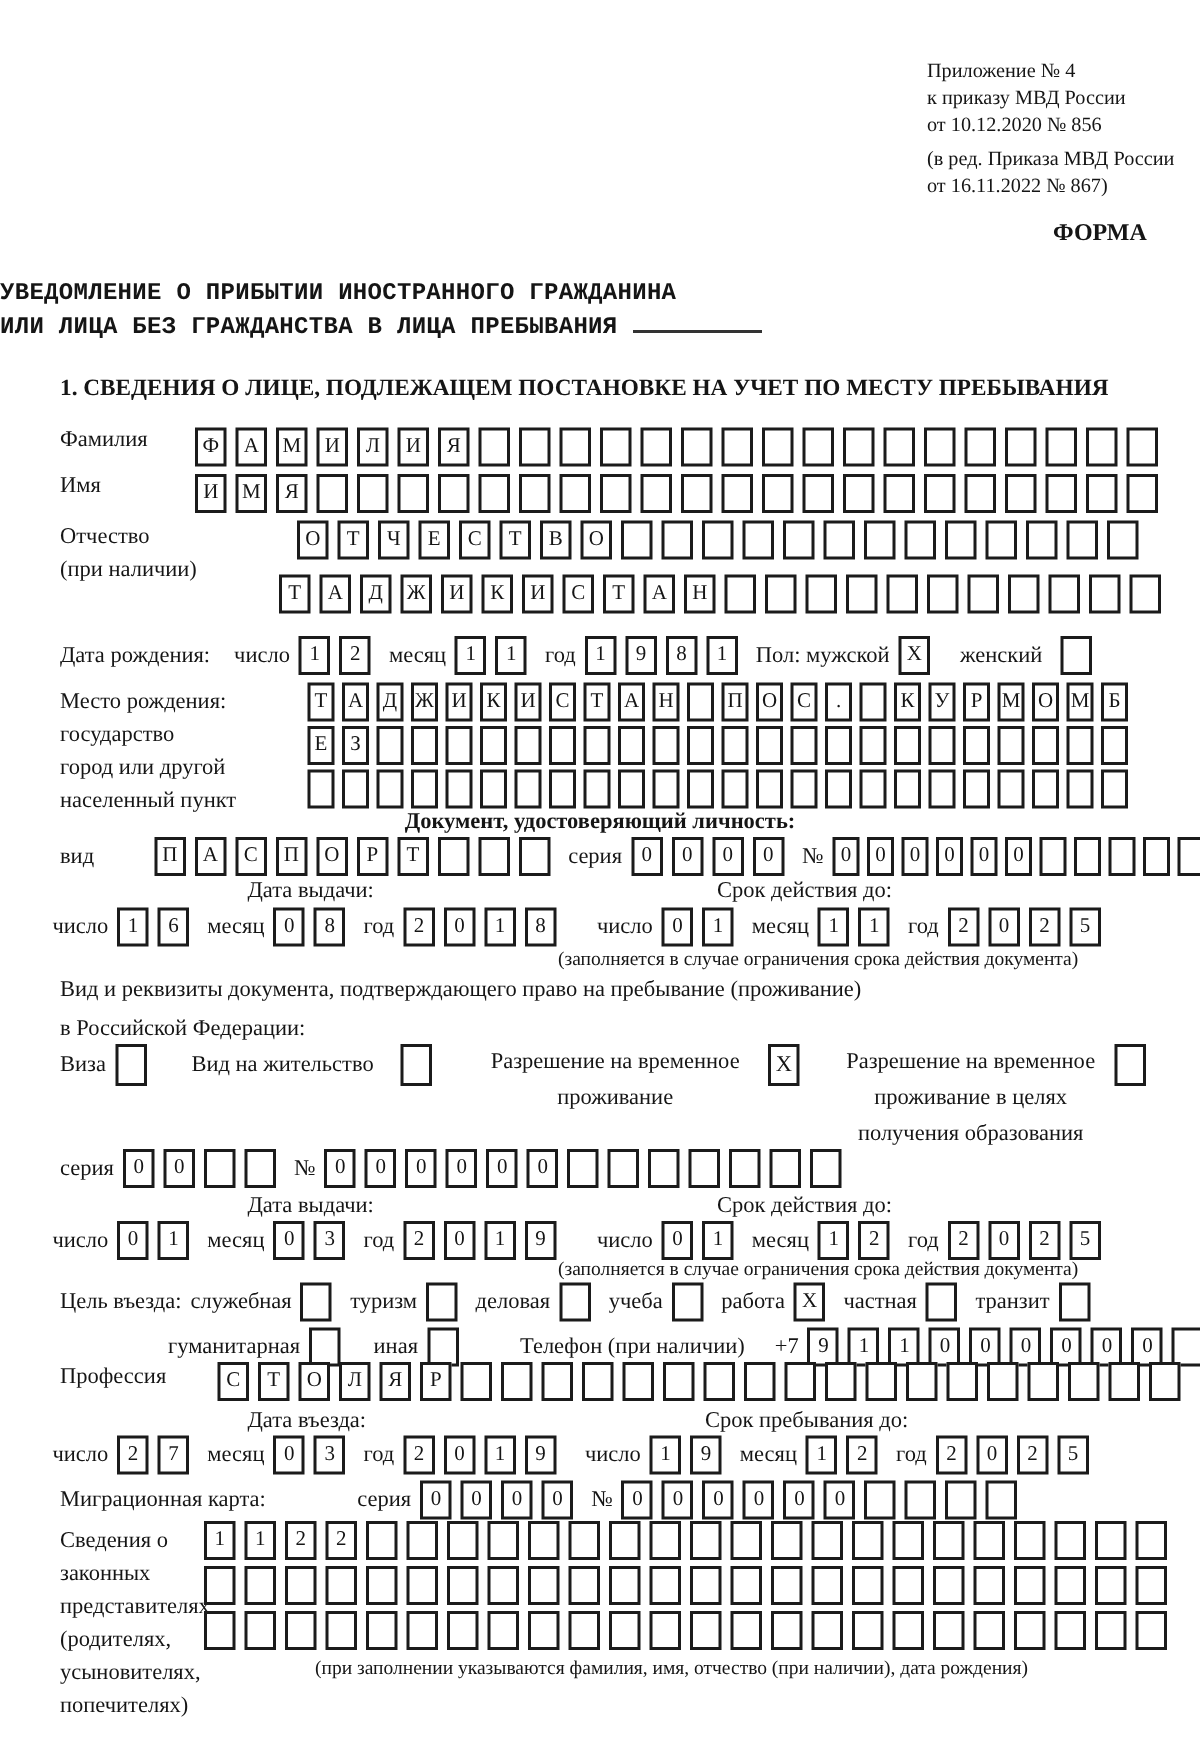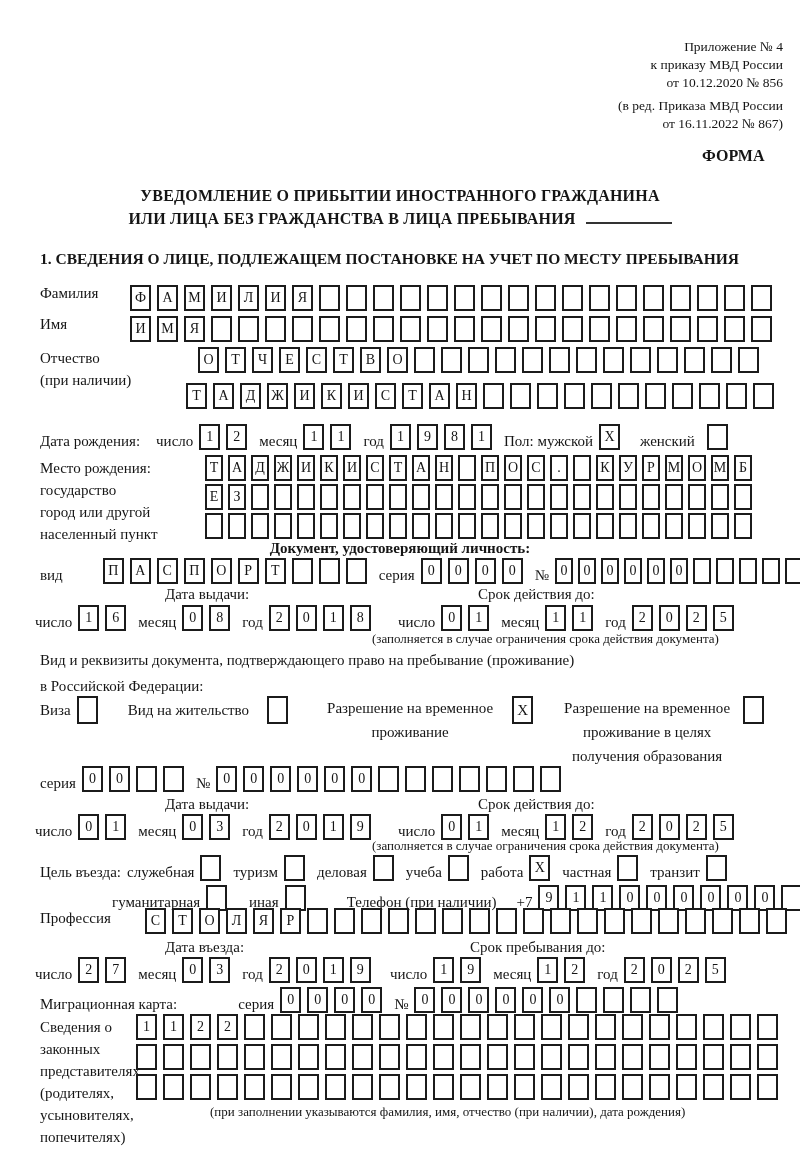--- a/index.html
+++ b/index.html
@@ -1,30 +1,30 @@
 <!DOCTYPE html>
 <html><head>
 <meta charset="utf-8">
 <style>
   html,body{margin:0;padding:0;background:#ffffff;}
   .page{position:relative;width:800px;height:1163px;background:#fff;
         font-family:"Liberation Serif",serif;color:#151515;font-size:15px;overflow:hidden;}
   .abs{position:absolute;}
-  .hrow{position:absolute;display:flex;align-items:flex-end;gap:6px;white-space:nowrap;}
+  .hrow{position:absolute;display:flex;align-items:center;gap:6px;white-space:nowrap;}
   .hrow.top{align-items:flex-start;}
   .bold{font-weight:bold;}
   .cells{display:inline-flex;flex:none;}
   .cell{box-sizing:border-box;width:21px;height:26px;border:2px solid #1b1b1b;margin-right:6px;
         display:inline-flex;align-items:center;justify-content:center;
         font-size:14px;flex:none;background:#fff;}
   .tight .cell{width:18px;margin-right:5px;}
   .cbx .cell{width:21px;height:28px;font-size:15px;}
-  .hdr{font-size:13.5px;line-height:18px;text-align:right;}
+  .hdr{font-size:13.5px;line-height:18px;}
   .hdr .gap{margin-top:5px;}
-  .title{text-align:center;font-weight:bold;font-size:16px;line-height:23px;letter-spacing:.2px;}
+  .title{font-weight:bold;font-size:16px;line-height:23px;letter-spacing:.2px;font-family:Liberation Mono, monospace;}
   .uline{display:inline-block;width:86px;border-bottom:2px solid #333;margin-left:10px;height:1px;vertical-align:baseline;}
   .note{font-size:13px;}
   .cblabel{text-align:center;line-height:24px;white-space:normal;}
   .lbl2{line-height:22px;}
 </style>
 </head>
 <body>
 
 <div class="page">
 

